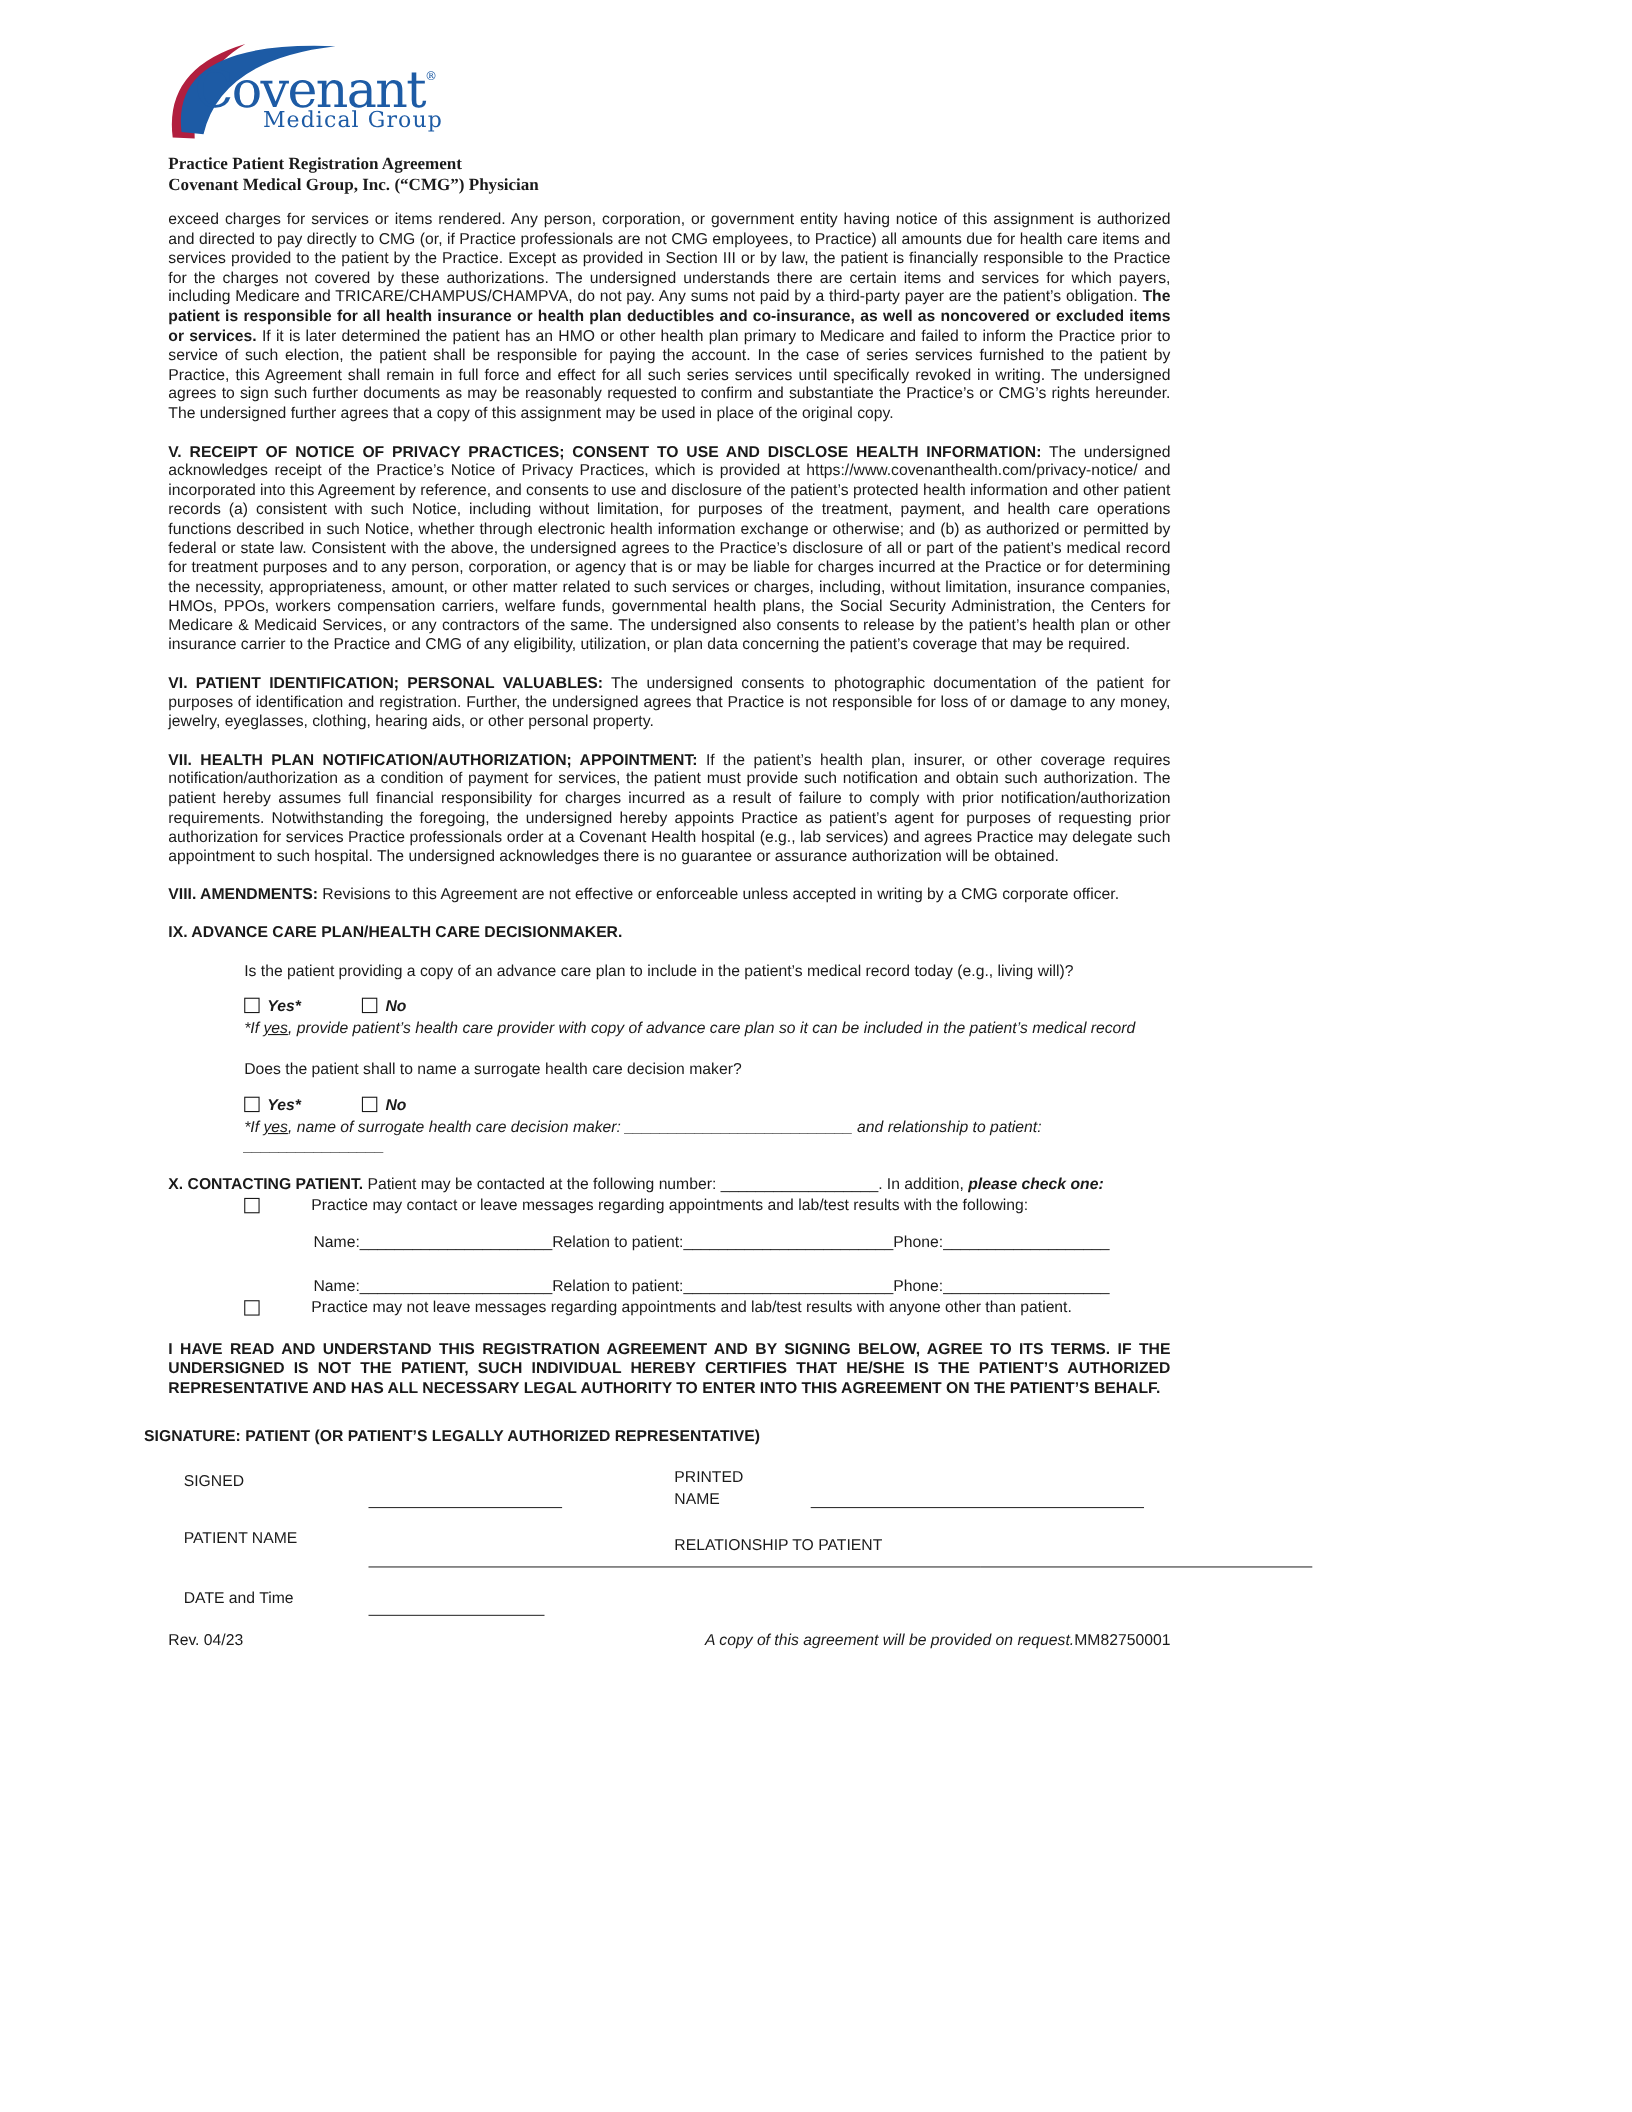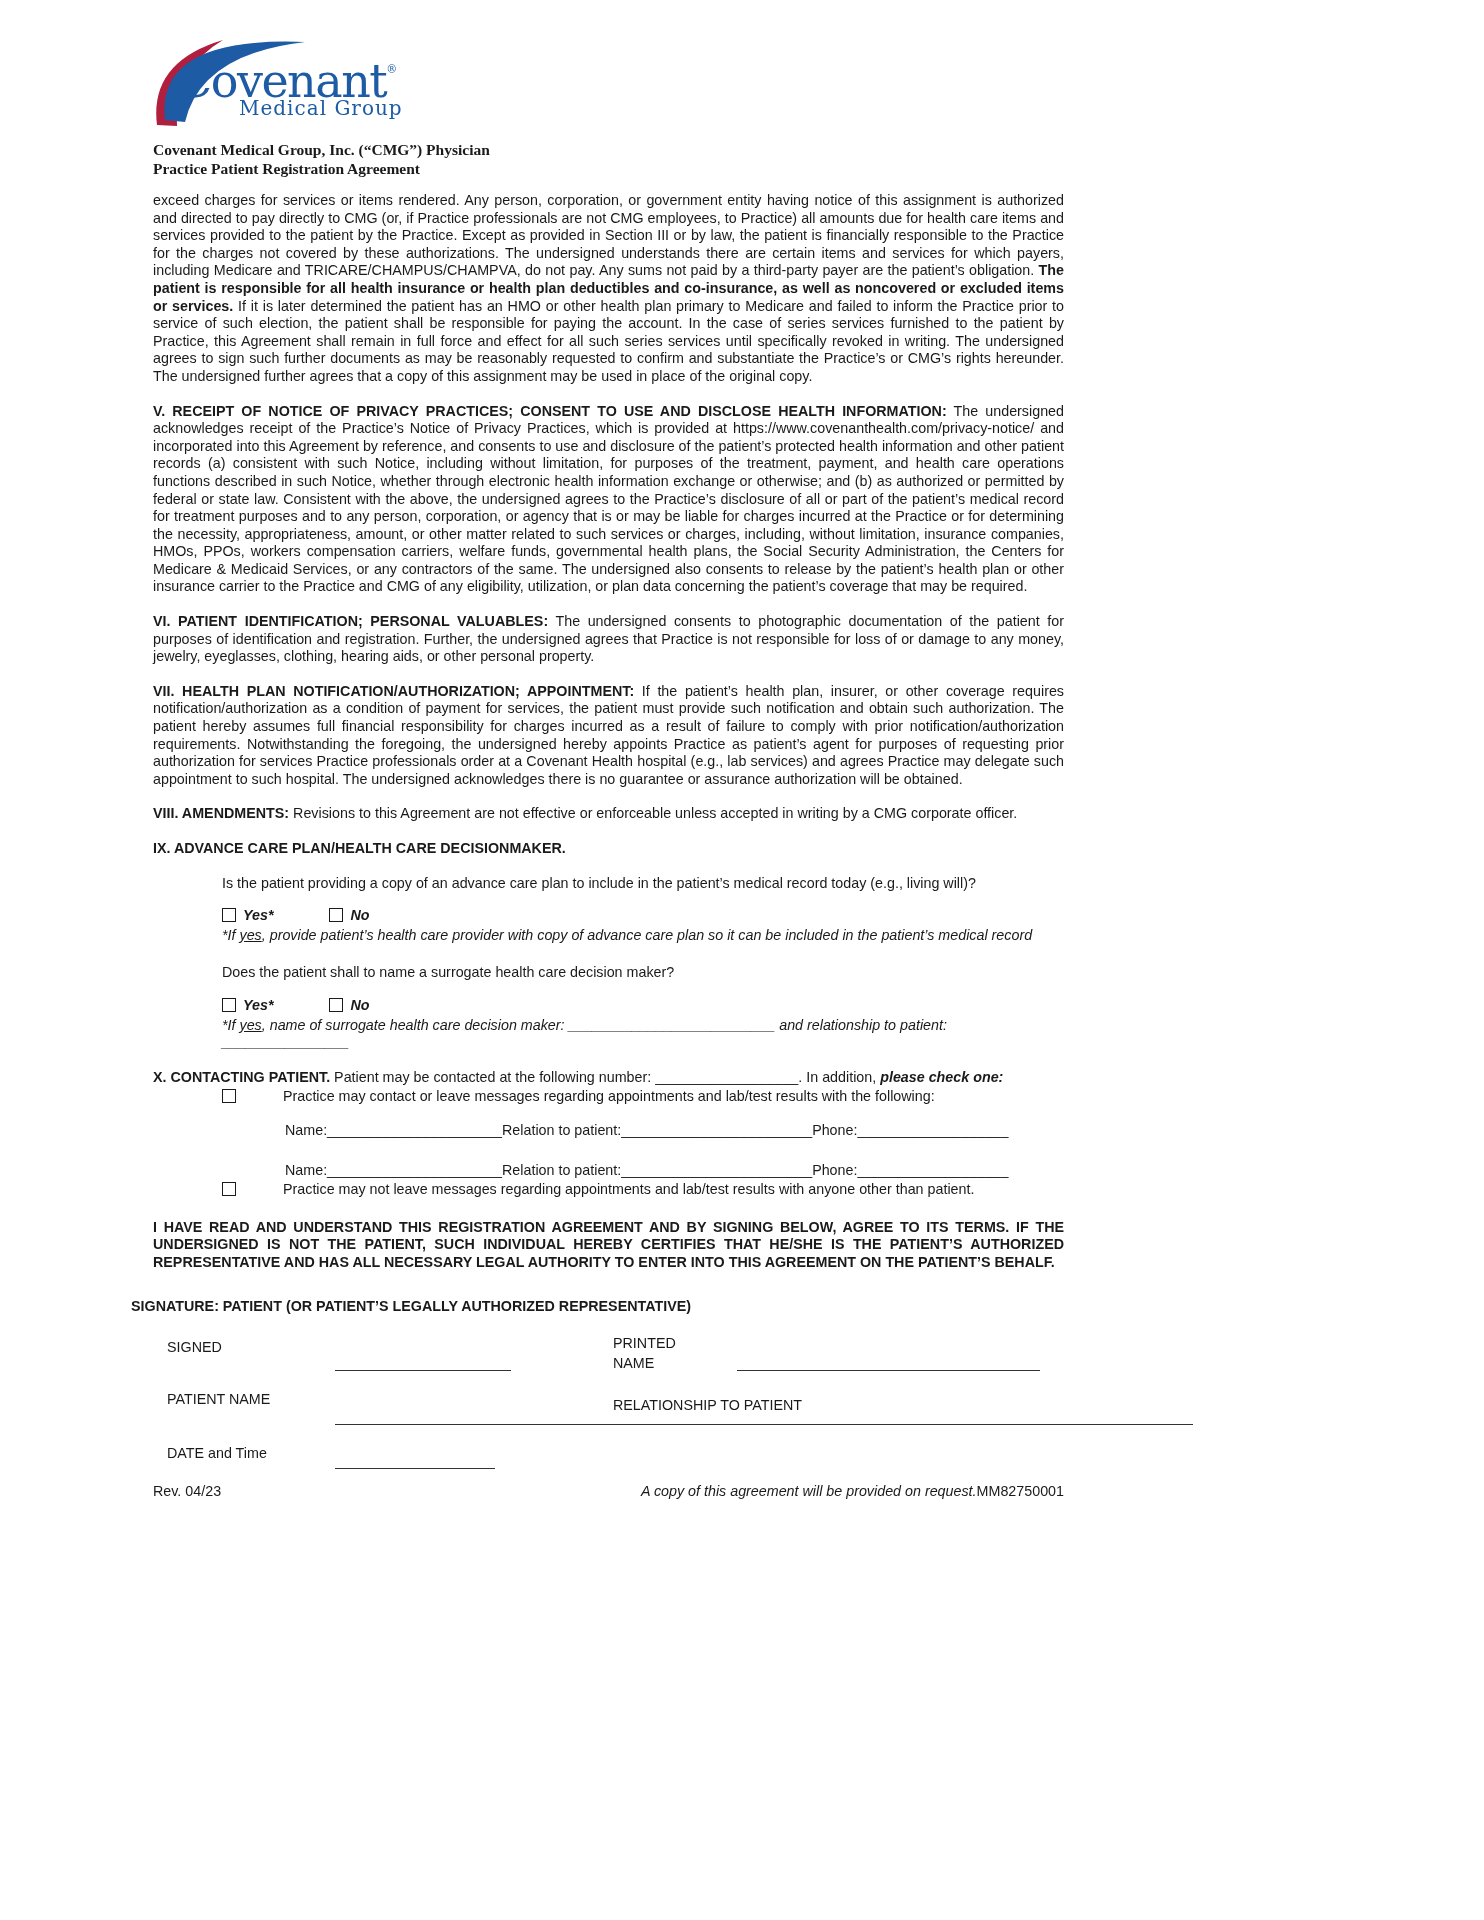--- a/index.html
+++ b/index.html
@@ -83,22 +83,22 @@
   <div class="logo">
     <svg width="160" height="100" viewBox="0 0 160 100">
       <path d="M 4 97 Q -4 34 70 12 Q 22 40 24 98 Z" fill="#b11f3f"></path>
       <path d="M 12 92 Q 2 8 152 14 Q 48 26 32 94 Z" fill="#1d5ba5"></path>
     </svg>
     <div class="logo-word"><span>Covenant</span><span class="logo-reg">®</span></div>
     <div class="logo-sub">Medical Group</div>
   </div>
 
   <div class="doc-title">
+    <div>Practice Patient Registration Agreement</div>
     <div>Covenant Medical Group, Inc. (“CMG”) Physician</div>
-    <div>Practice Patient Registration Agreement</div>
   </div>
 
   <p class="first-par"><span>exceed charges for services or items rendered.  Any person, corporation, or government entity having notice of this assignment is authorized and directed to pay directly to CMG (or, if Practice professionals are not CMG employees, to Practice) all amounts due for health care items and services provided to the patient by the Practice.  Except as provided in Section III or by law, the patient is financially responsible to the Practice for the charges not covered by these authorizations.  The undersigned understands there are certain items and services for which payers, including Medicare and TRICARE/CHAMPUS/CHAMPVA, do not pay.  Any sums not paid by a third-party payer are the patient’s obligation.  </span><span class="b">The patient is responsible for all health insurance or health plan deductibles and co-insurance, as well as noncovered or excluded items or services.</span><span>  If it is later determined the patient has an HMO or other health plan primary to Medicare and failed to inform the Practice prior to service of such election, the patient shall be responsible for paying the account.  In the case of series services furnished to the patient by Practice, this Agreement shall remain in full force and effect for all such series services until specifically revoked in writing.  The undersigned agrees to sign such further documents as may be reasonably requested to confirm and substantiate the Practice’s or CMG’s rights hereunder. The undersigned further agrees that a copy of this assignment may be used in place of the original copy.</span></p>
 
   <p class="sec"><span class="b">V.  RECEIPT OF NOTICE OF PRIVACY PRACTICES; CONSENT TO USE AND DISCLOSE HEALTH INFORMATION:</span><span>  The undersigned acknowledges receipt of the Practice’s Notice of Privacy Practices, which is provided at https://www.covenanthealth.com/privacy-notice/ and incorporated into this Agreement by reference, and consents to use and disclosure of the patient’s protected health information and other patient records (a) consistent with such Notice, including without limitation, for purposes of the treatment, payment, and health care operations functions described in such Notice, whether through electronic health information exchange or otherwise; and (b) as authorized or permitted by federal or state law. Consistent with the above, the undersigned agrees to the Practice’s disclosure of all or part of the patient’s medical record for treatment purposes and to any person, corporation, or agency that is or may be liable for charges incurred at the Practice or for determining the necessity, appropriateness, amount, or other matter related to such services or charges, including, without limitation, insurance companies, HMOs, PPOs, workers compensation carriers, welfare funds, governmental health plans, the Social Security Administration, the Centers for Medicare &amp; Medicaid Services, or any contractors of the same.  The undersigned also consents to release by the patient’s health plan or other insurance carrier to the Practice and CMG of any eligibility, utilization, or plan data concerning the patient’s coverage that may be required.</span></p>
 
   <p class="sec"><span class="b">VI.  PATIENT IDENTIFICATION; PERSONAL VALUABLES:</span><span>  The undersigned consents to photographic documentation of the patient for purposes of identification and registration. Further, the undersigned agrees that Practice is not responsible for loss of or damage to any money, jewelry, eyeglasses, clothing, hearing aids, or other personal property.</span></p>
 
   <p class="sec"><span class="b">VII.  HEALTH PLAN NOTIFICATION/AUTHORIZATION; APPOINTMENT:</span><span>  If the patient’s health plan, insurer, or other coverage requires notification/authorization as a condition of payment for services, the patient must provide such notification and obtain such authorization. The patient hereby assumes full financial responsibility for charges incurred as a result of failure to comply with prior notification/authorization requirements. Notwithstanding the foregoing, the undersigned hereby appoints Practice as patient’s agent for purposes of requesting prior authorization for services Practice professionals order at a Covenant Health hospital (e.g., lab services) and agrees Practice may delegate such appointment to such hospital.  The undersigned acknowledges there is no guarantee or assurance authorization will be obtained.</span></p>
 

